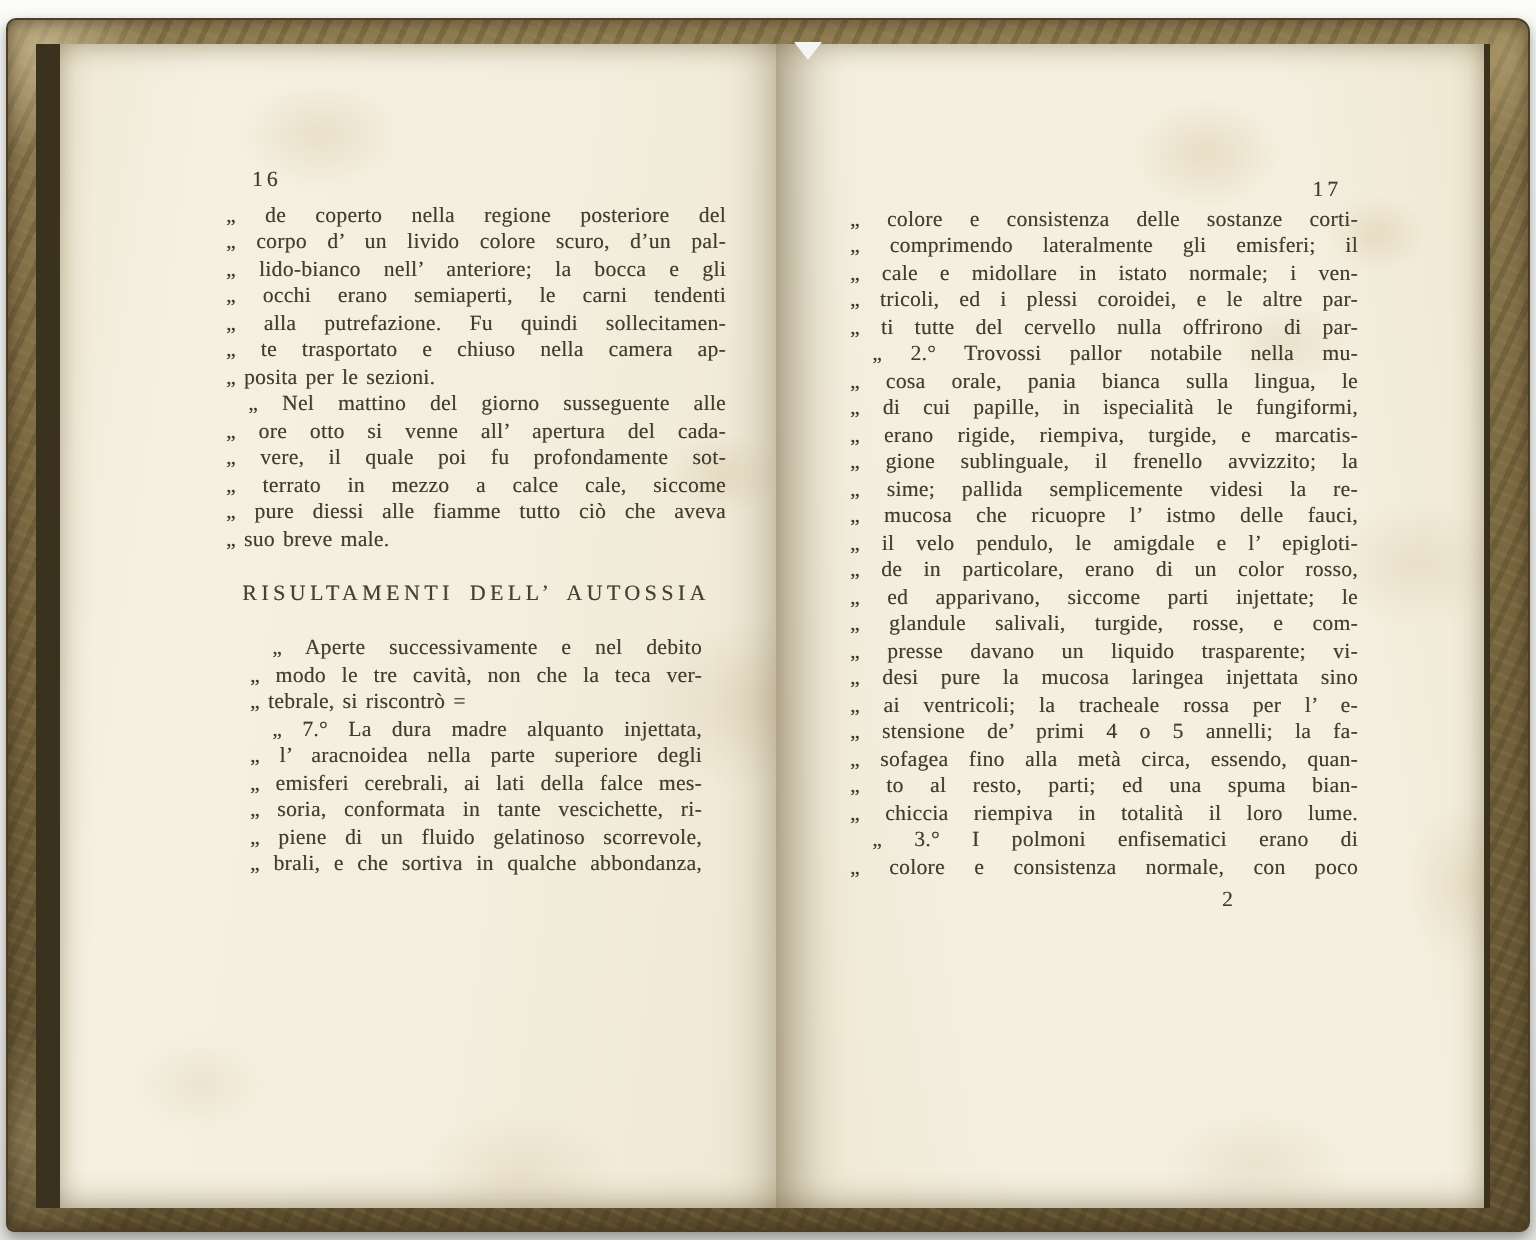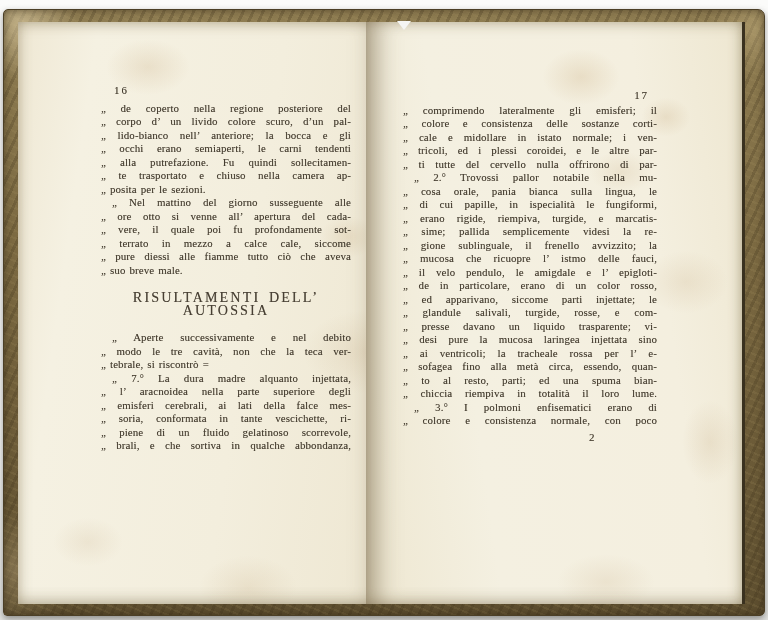--- a/index.html
+++ b/index.html
@@ -27,36 +27,36 @@
   
   .pages{
     position:absolute;left:14px;top:12px;right:19px;bottom:11px;
     background:#3a311f;
   }
   .page{
     position:absolute;top:0;bottom:0;
     color:#433b2e;
   }
   .page-left{
-    left:0;width:367px;
+    left:12px;width:367px;
     background:
       radial-gradient(ellipse 60px 40px at 130px 45px, rgba(176,136,80,.16), transparent 70%),
       radial-gradient(ellipse 40px 30px at 330px 215px, rgba(170,130,75,.15), transparent 70%),
       radial-gradient(ellipse 90px 60px at 348px 330px, rgba(160,120,70,.13), transparent 70%),
       radial-gradient(ellipse 50px 35px at 70px 520px, rgba(166,126,72,.10), transparent 70%),
       radial-gradient(ellipse 70px 45px at 230px 565px, rgba(170,132,78,.12), transparent 70%),
       linear-gradient(98deg,#efe8d4 0%,#f5f1e2 18%,#f3eedd 60%,#eee7d2 100%);
     box-shadow:
       inset -22px 0 26px -14px rgba(92,74,42,.55),
       inset 9px 0 12px -6px rgba(110,92,56,.28),
       inset 0 -11px 14px -8px rgba(110,92,56,.32),
       inset 0 9px 11px -6px rgba(120,100,60,.26);
   }
   .page-right{
-    left:348px;right:3px;
+    left:370px;right:3px;
     background:
       radial-gradient(ellipse 55px 40px at 215px 55px, rgba(180,140,80,.18), transparent 70%),
       radial-gradient(ellipse 35px 28px at 300px 95px, rgba(175,135,78,.16), transparent 70%),
       radial-gradient(ellipse 45px 30px at 255px 150px, rgba(172,132,76,.13), transparent 70%),
       radial-gradient(ellipse 60px 45px at 320px 260px, rgba(168,128,72,.12), transparent 70%),
       radial-gradient(ellipse 40px 60px at 344px 420px, rgba(165,125,70,.13), transparent 70%),
       radial-gradient(ellipse 70px 40px at 240px 560px, rgba(172,134,80,.12), transparent 70%),
       linear-gradient(262deg,#eee7d1 0%,#f4efdf 25%,#f4f0e1 70%,#eee7d1 100%);
     box-shadow:
       inset 22px 0 26px -14px rgba(92,74,42,.55),
@@ -78,26 +78,26 @@
   }
   .tb-left{left:83px;top:62px;width:250px;}
   .tb-right{left:37px;top:67px;width:254px;}
   .page-num{letter-spacing:2px;}
   .pn-left{margin-left:13px;margin-bottom:4px;}
   .pn-right{text-align:right;padding-right:8px;margin-bottom:1px;}
   .line{min-height:13.5px;}
   .line.full{text-align:justify;text-align-last:justify;}
   .heading{
     text-align:center;
-    font-size:14px;line-height:13px;
+    font-size:11px;line-height:13px;
     letter-spacing:2.2px;word-spacing:3px;
     margin:14px 0 14px 0;
     color:#473f33;
   }
-  .block2{margin:0;}
+  .block2{margin:12px;}
   .signature{margin-top:3px;text-indent:186px;}
 </style>
 </head>
 <body>
 
 <div class="photo">
   <div class="book">
     <div class="pages">
 
       <div class="page page-left">
@@ -130,39 +130,40 @@
               <div class="line full">„ piene di un fluido gelatinoso scorrevole,</div>
               <div class="line full">„ brali, e che sortiva in qualche abbondanza,</div>
             </div>
         </div>
       </div>
 
       <div class="page page-right">
         <div class="text-block tb-right">
           <div class="page-num pn-right">17</div>
           <div>
+              <div class="line full">„ colore e consistenza delle sostanze corti-</div>
               <div class="line full">„ comprimendo lateralmente gli emisferi; il</div>
-              <div class="line full">„ colore e consistenza delle sostanze corti-</div>
               <div class="line full">„ cale e midollare in istato normale; i ven-</div>
               <div class="line full">„ tricoli, ed i plessi coroidei, e le altre par-</div>
               <div class="line full">„ ti tutte del cervello nulla offrirono di par-</div>
               <div class="line full">  „ 2.° Trovossi pallor notabile nella mu-</div>
               <div class="line full">„ cosa orale, pania bianca sulla lingua, le</div>
               <div class="line full">„ di cui papille, in ispecialità le fungiformi,</div>
               <div class="line full">„ erano rigide, riempiva, turgide, e marcatis-</div>
+              <div class="line full">„ gione sublinguale, il frenello avvizzito; la</div>
               <div class="line full">„ sime; pallida semplicemente videsi la re-</div>
-              <div class="line full">„ gione sublinguale, il frenello avvizzito; la</div>
               <div class="line full">„ mucosa che ricuopre l’ istmo delle fauci,</div>
               <div class="line full">„ il velo pendulo, le amigdale e l’ epigloti-</div>
               <div class="line full">„ de in particolare, erano di un color rosso,</div>
               <div class="line full">„ ed apparivano, siccome parti injettate; le</div>
               <div class="line full">„ glandule salivali, turgide, rosse, e com-</div>
               <div class="line full">„ presse davano un liquido trasparente; vi-</div>
               <div class="line full">„ desi pure la mucosa laringea injettata sino</div>
               <div class="line full">„ ai ventricoli; la tracheale rossa per l’ e-</div>
+              <div class="line full">„ stensione de’ primi 4 o 5 annelli; la fa-</div>
               <div class="line full">„ sofagea fino alla metà circa, essendo, quan-</div>
               <div class="line full">„ to al resto, parti; ed una spuma bian-</div>
               <div class="line full">„ chiccia riempiva in totalità il loro lume.</div>
               <div class="line full">  „ 3.° I polmoni enfisematici erano di</div>
               <div class="line full">„ colore e consistenza normale, con poco</div>
             </div>
           <div class="signature">2</div>
         </div>
       </div>
 

